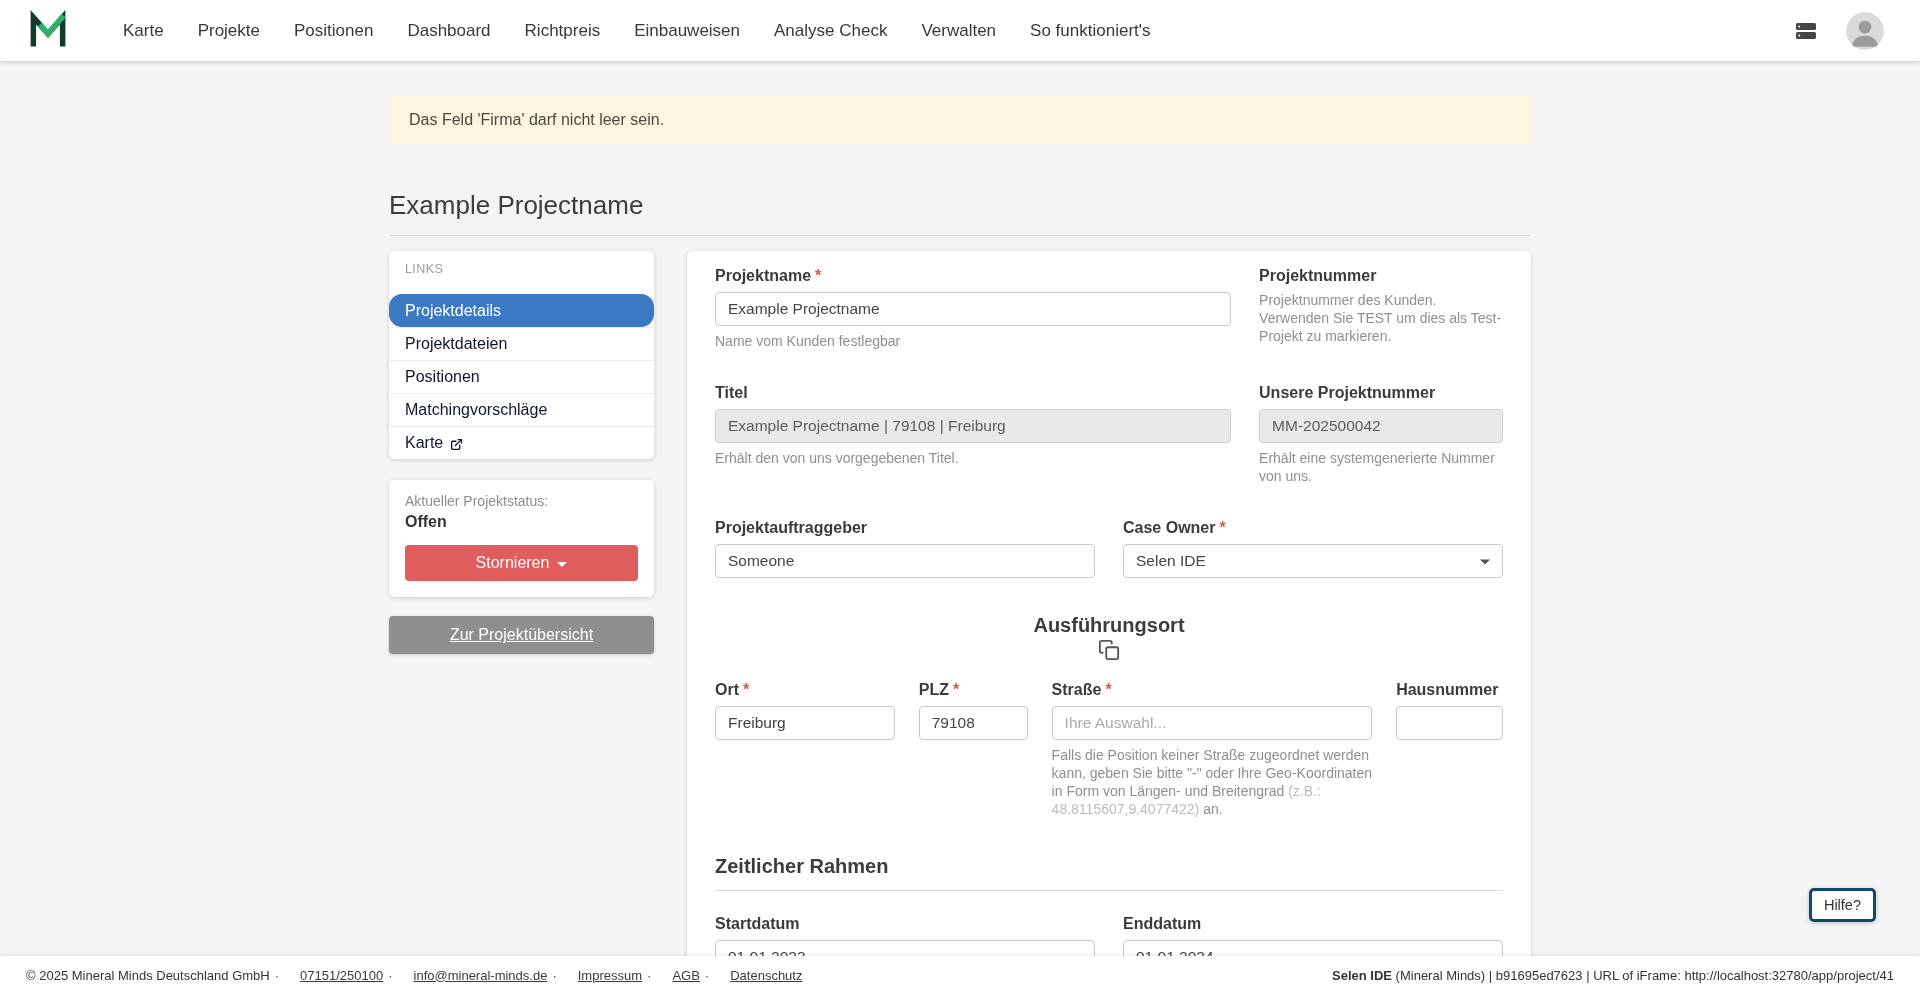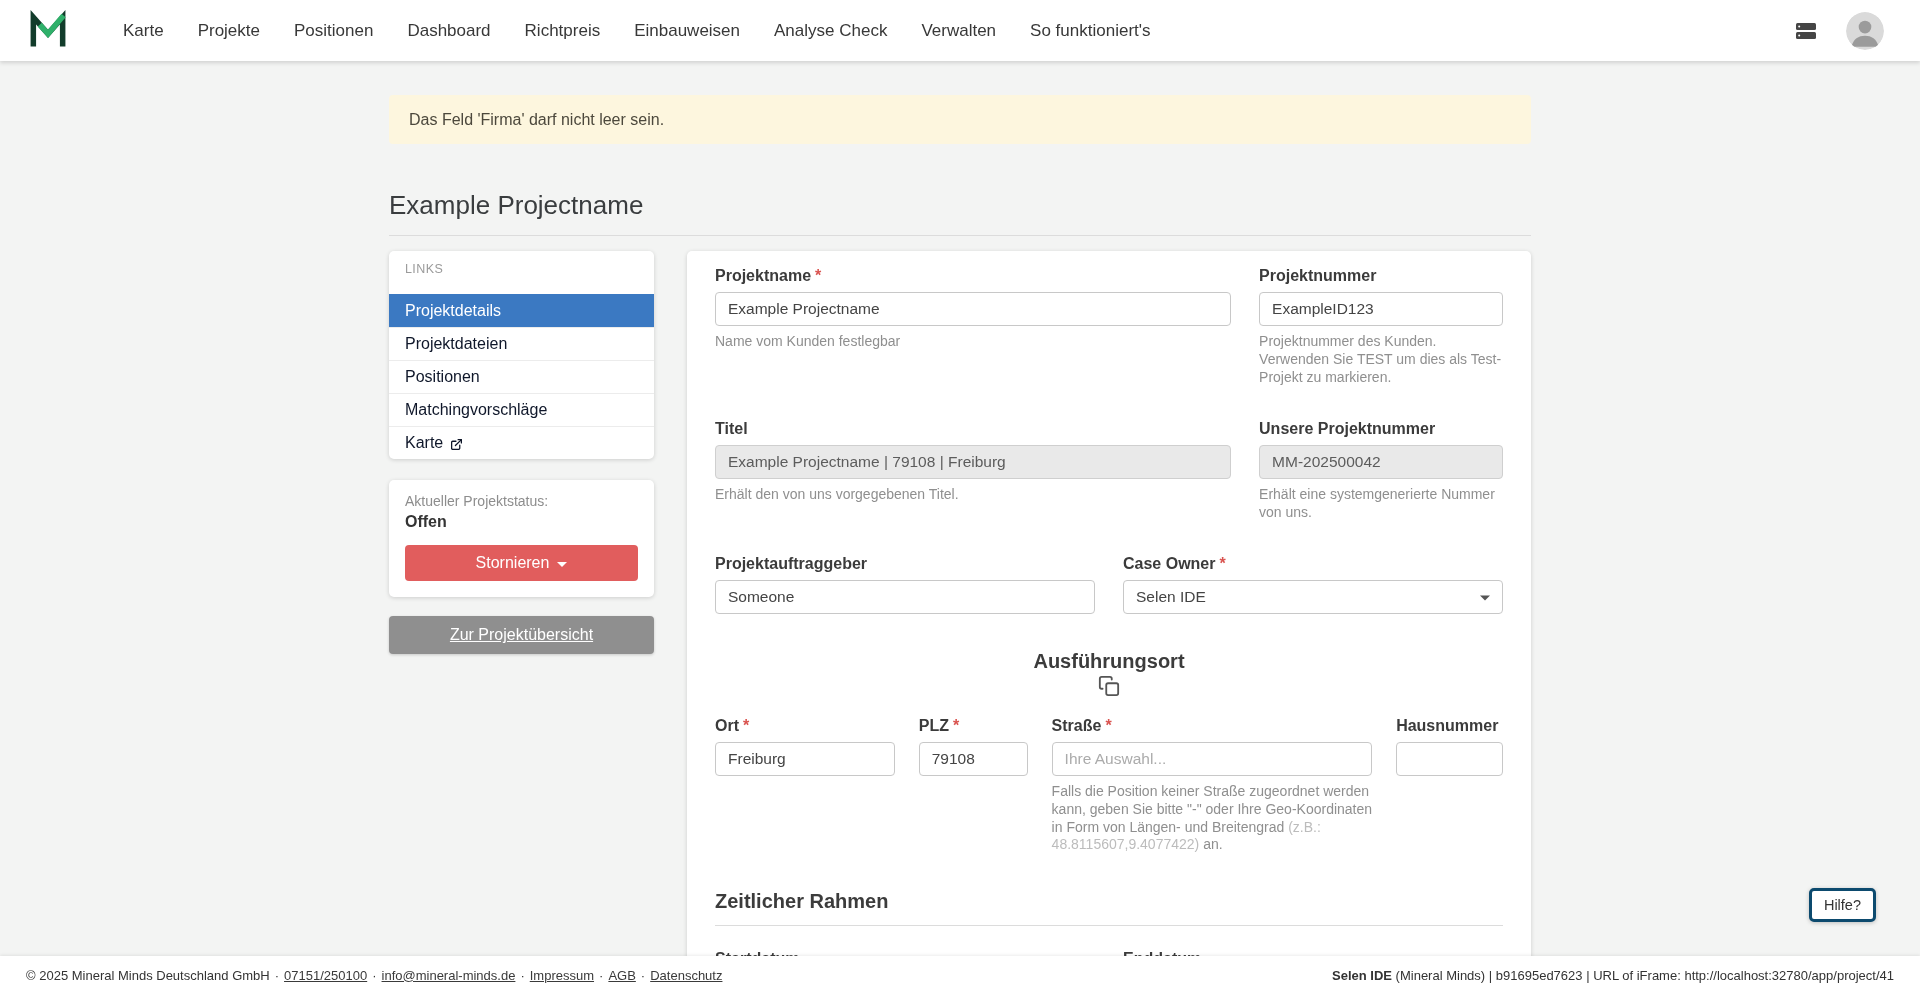--- a/index.html
+++ b/index.html
@@ -43,21 +43,21 @@
   
   .sidebar { width: 265px; flex: none; }
   .nav-card { overflow: hidden; padding-bottom: 0; }
   .links-header {
     padding: 11px 16px 18px; font-size: 12.5px; color: #9b9b9b; letter-spacing: .4px;
   }
   .side-item {
     padding: 7px 16px; font-size: 16px; color: #0f172a; cursor: pointer;
     border-top: 1px solid #ececec; display: flex; align-items: center; gap: 7px;
   }
-  .side-item.active { background: #3b79c2; color: #fff; border-top-color: transparent; }
+  .side-item.active { background: #3b79c2; color: #fff; border-top-color: transparent; border-radius: 13px; }
   .ext-icon { display: inline-flex; transform: translateY(1px); }
 
   .status-card { margin-top: 21px; padding: 13px 16px 16px; }
   .status-label { font-size: 14px; color: #8d8d8d; }
   .status-value { font-size: 16px; font-weight: bold; color: #343434; margin-top: 4px; }
   .btn { border: none; border-radius: 4px; cursor: pointer; font-family: inherit; }
   .btn-danger {
     margin-top: 14px; width: 100%; background: #e15d5d; color: #fff;
     padding: 9px 10px; font-size: 16px; display: flex; align-items: center; justify-content: center; gap: 8px;
   }
@@ -112,21 +112,21 @@
     border-radius: 5px; padding: 6px 12px; font-size: 14.5px; color: #333;
     box-shadow: 0 1px 4px rgba(0,0,0,.22); cursor: pointer; font-family: inherit; z-index: 10;
   }
 
   
   .footer {
     position: fixed; left: 0; right: 0; bottom: 0; height: 38px; background: #fff;
     display: flex; align-items: center; justify-content: space-between; padding: 0 26px;
     font-size: 13px; color: #333; box-shadow: 0 -1px 3px rgba(0,0,0,.08); z-index: 8;
   }
-  .footer a { color: #3a3a3a; text-decoration: underline; cursor: pointer; }
+  .footer a { color: #3a3a3a; text-decoration: underline; cursor: pointer; margin-left: 16px; }
   .footer .sep { margin: 0 5px; }
   .footer-right b { font-weight: bold; }
 </style>
 </head>
 <body>
 
 <nav class="navbar">
   <div class="nav-left">
     <div class="logo">
       <svg width="44" height="44" viewBox="0 0 48 48" fill="none">
@@ -218,21 +218,20 @@
       <div class="frow frow-main mb-33">
         <div class="field">
           <label>
             <span>Projektname</span><span class="req">*</span>
           </label>
           <input class="inp" type="text" value="Example Projectname" style="">
           <div class="helper">Name vom Kunden festlegbar</div>
         </div>
         <div class="field">
           <label><span>Projektnummer</span></label>
-          <input class="inp" type="text" value="ExampleID123" style="">
           <div class="helper">Projektnummer des Kunden. Verwenden Sie TEST um dies als Test-Projekt zu markieren.</div>
         </div>
       </div>
 
       <div class="frow frow-main mb-33">
         <div class="field">
           <label><span>Titel</span></label>
           <input class="inp" type="text" disabled="" value="Example Projectname | 79108 | Freiburg" style="">
           <div class="helper">Erhält den von uns vorgegebenen Titel.</div>
         </div>

